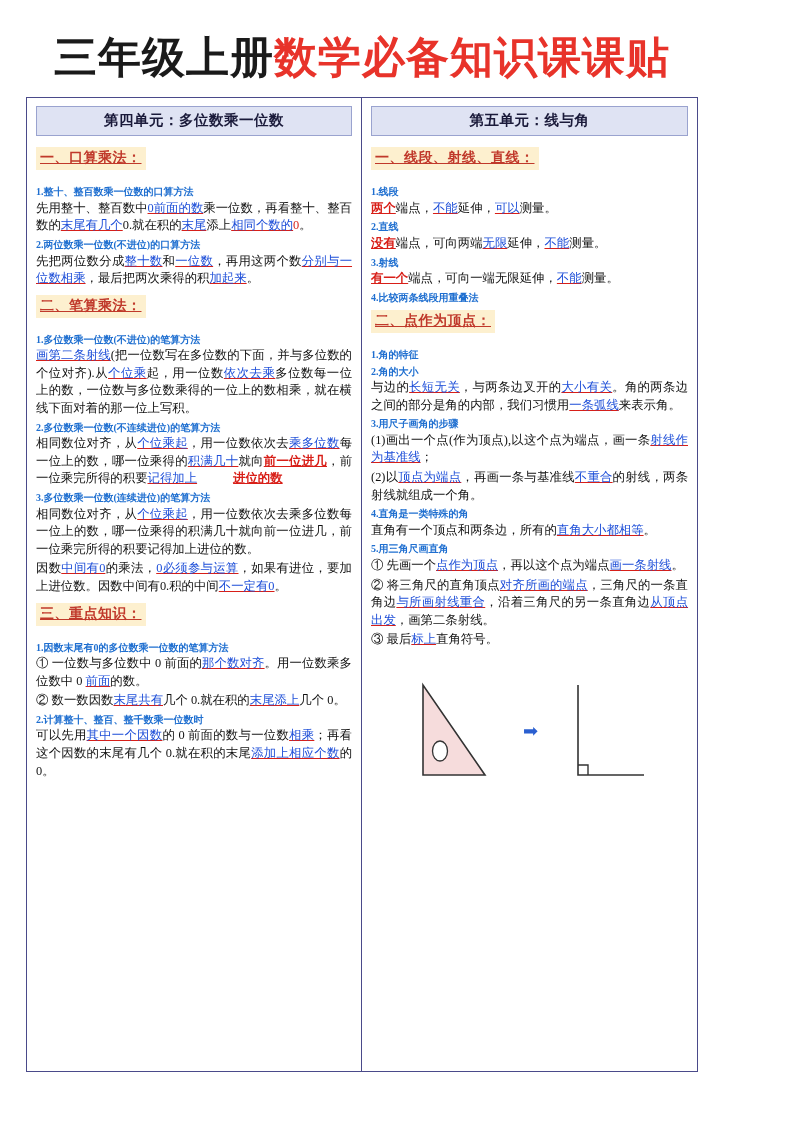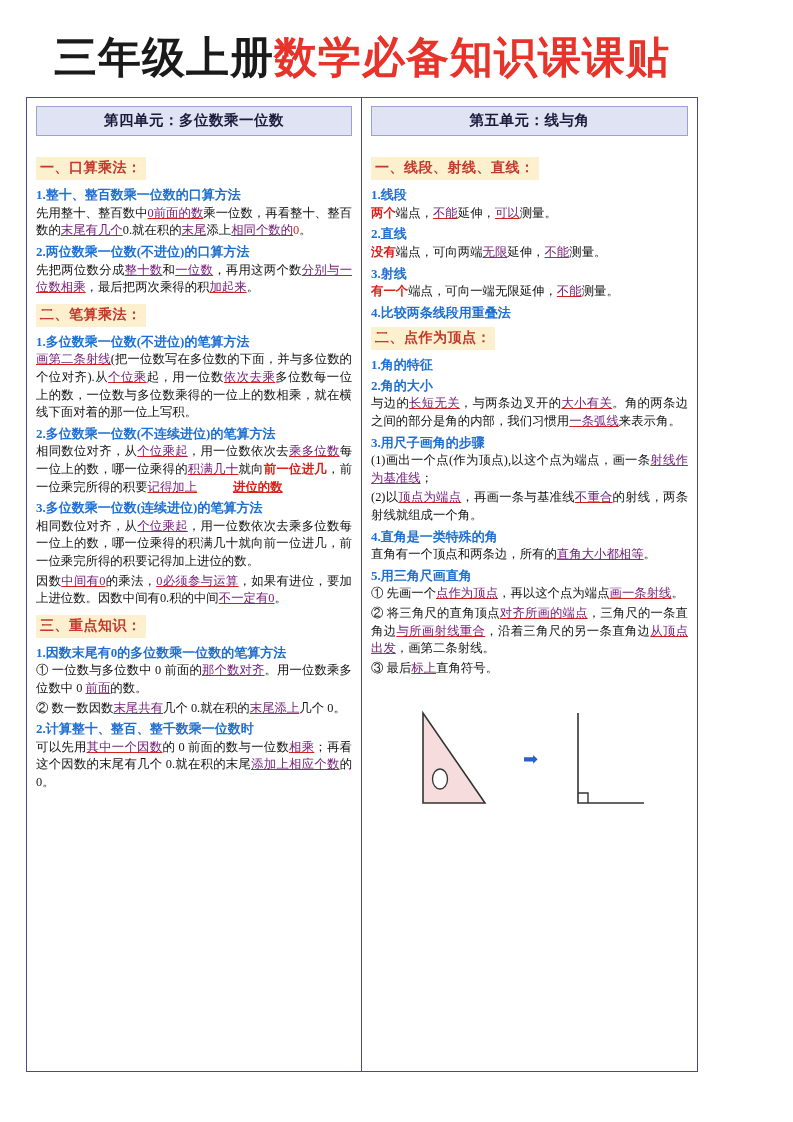--- a/index.html
+++ b/index.html
@@ -57,57 +57,58 @@
 
   .unit-head {
     background: #dfe3f3;
     border: 1px solid #9aa3cf;
     text-align: center;
     font-family: Liberation Serif, serif;
     font-weight: bold;
     font-size: 14.5px;
     color: #1a1a3a;
     padding: 4px 0 5px 0;
-    margin-bottom: 16px;
+    margin-bottom: 6px;
     letter-spacing: 0.5px;
   }
 
   .sec-head {
     background: #fdf0cf;
     font-family: "Liberation Serif", serif;
     font-weight: bold;
     font-size: 14px;
     color: #c0392b;
     padding: 2px 4px 3px 4px;
     display: inline-block;
-    margin: 5px 0 3px 0;
+    margin: 5px 0 12px 0;
     letter-spacing: 0.5px;
+    text-decoration: underline;
   }
 
   .sub-head {
     color: #1f6fd0;
-    font-size: 13px;
+    font-size: 10px;
     font-family: "Liberation Serif", serif;
     font-weight: bold;
     margin: 3px 0 1px 0;
     line-height: 1.35;
   }
 
   p.body {
     font-family: "Liberation Serif", serif;
     font-size: 12.4px;
     line-height: 1.42;
     margin: 1px 0 2px 0;
     text-align: justify;
     color: #111;
   }
   .r  { color: #d81f18; }
-  .ru { color: #701a75; text-decoration: underline; text-decoration-color: #d81f18; margin-top: 20px; }
+  .ru { color: #1d4ed8; text-decoration: underline; text-decoration-color: #d81f18; margin-top: 20px; }
   .b  { color: #111; }
-  .rb { color: #d81f18; font-weight: bold; }
+  .rb { color: #d81f18; font-weight: bold; text-decoration: underline; }
   .rbu{ color: #d81f18; font-weight: bold; text-decoration: underline; text-decoration-color: #d81f18; margin-left: 36px; }
 
   
   .diagram {
     margin-top: 22px;
     display: flex;
     align-items: center;
     justify-content: center;
     gap: 26px;
     height: 120px;

